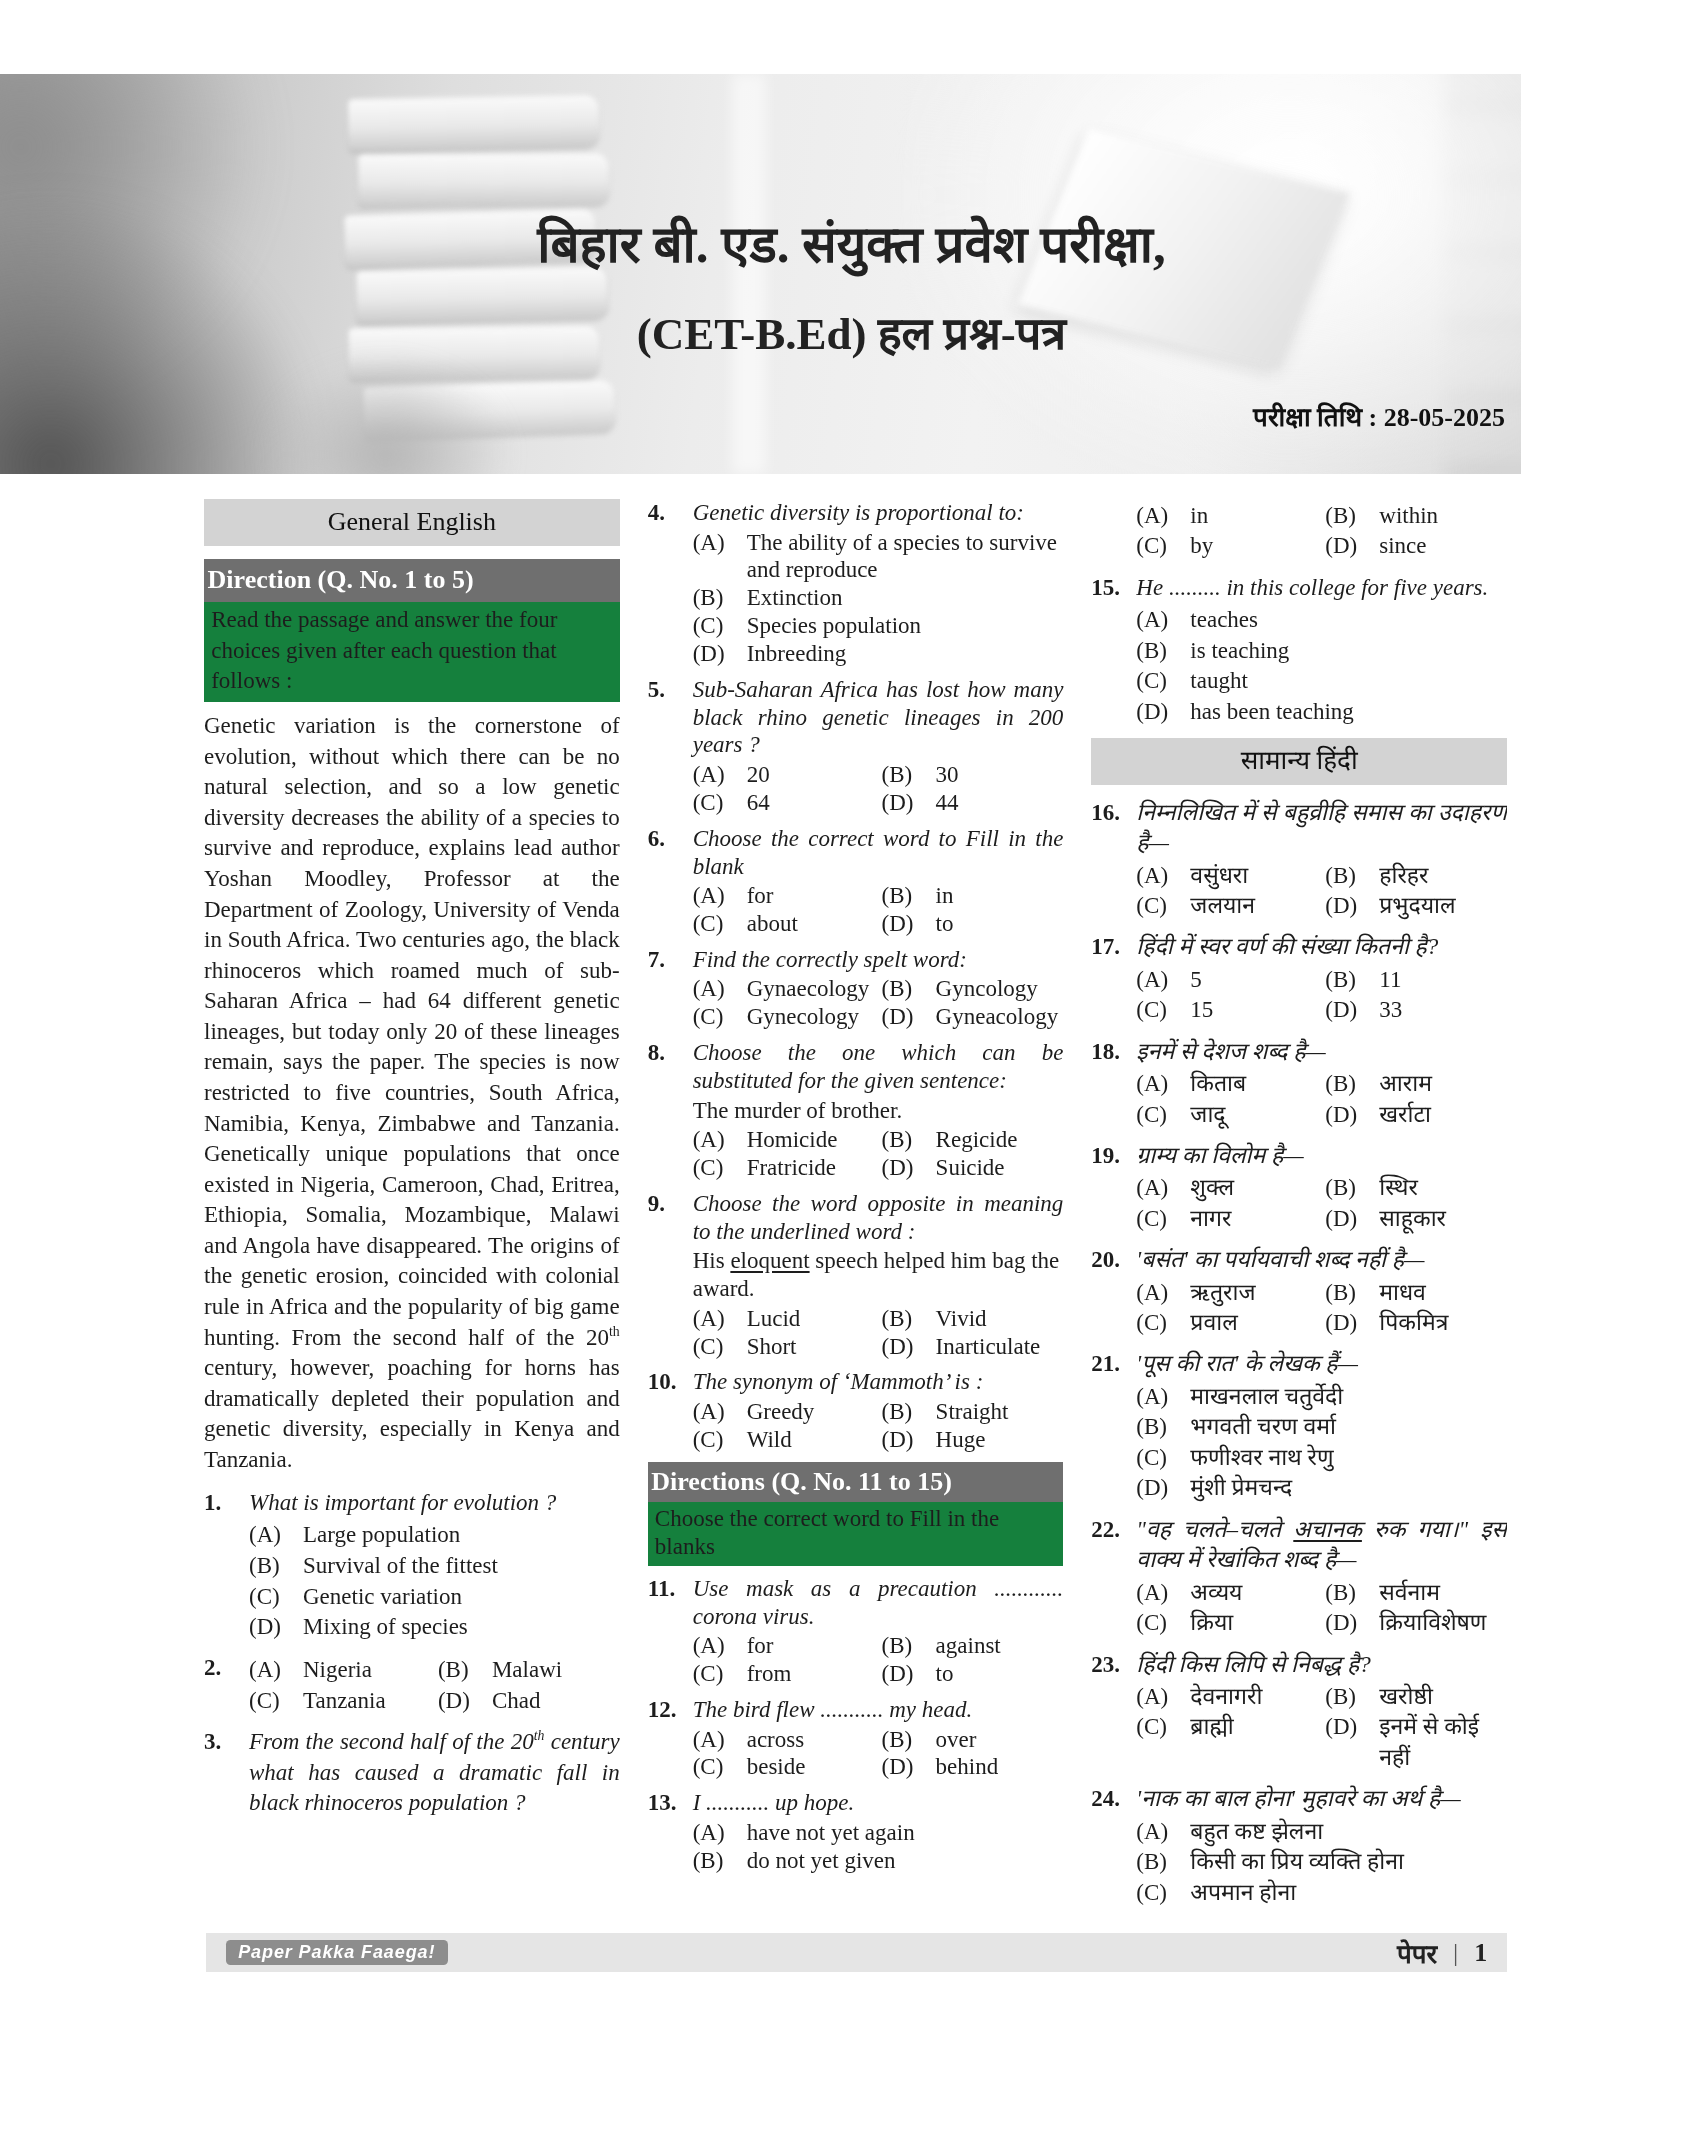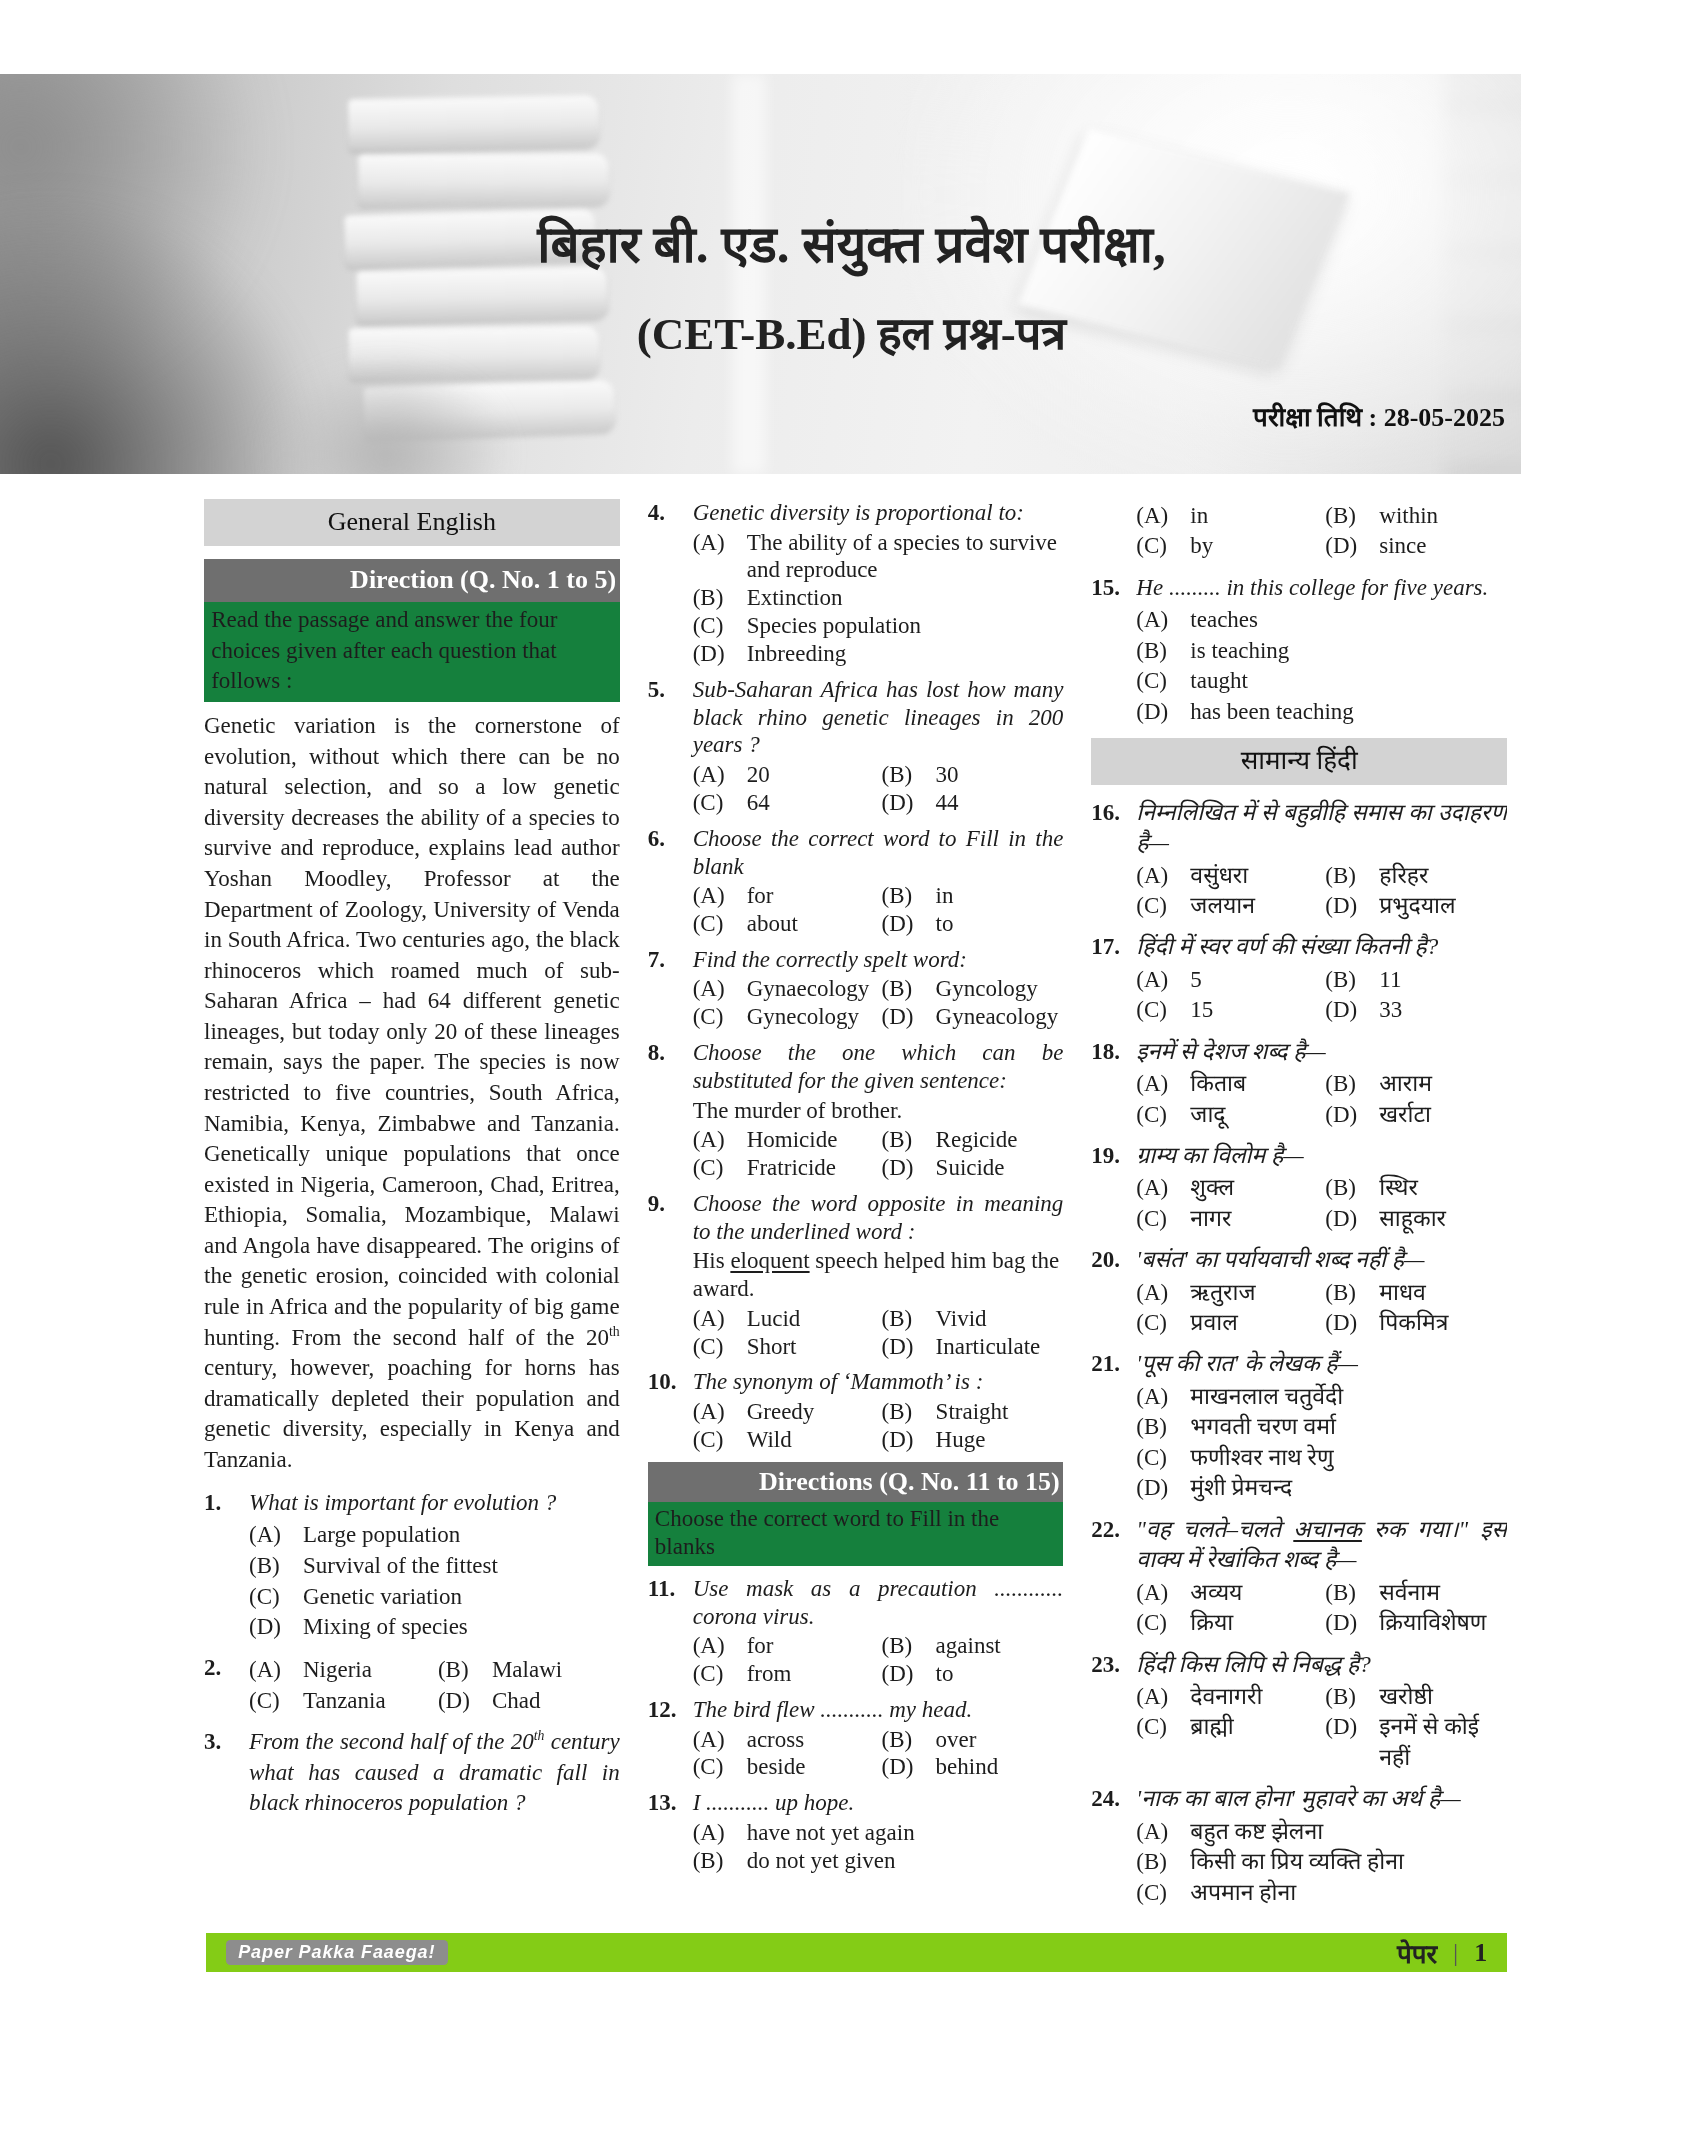--- a/index.html
+++ b/index.html
@@ -41,40 +41,40 @@
   .hero-date{position:absolute;top:324px;right:198px;font-size:26px;font-weight:700;color:#111;}
 
   
   .cols{position:absolute;top:499px;left:204px;width:1303px;height:1424px;
     display:flex;gap:28px;font-size:23px;line-height:1.33;overflow:hidden;}
   .col{flex:1;min-width:0;}
   .col.tight{line-height:1.21;}
   .sec-box{background:#d3d3d3;color:#111;font-weight:400;text-align:center;
     font-size:26px;padding:6.3px 3.6px;margin-bottom:12.5px;}
   .dir{margin-bottom:9px;}
-  .dir-bar{background:#6f6f6f;color:#ffffff;font-weight:700;text-align:right;font-size:26px;padding:4.5px 3.6px;}
+  .dir-bar{background:#6f6f6f;color:#ffffff;font-weight:700;text-align:left;font-size:26px;padding:4.5px 3.6px;}
   .dir-note{background:#15803d;padding:2.7px 7.2px 5.4px;}
   .passage{text-align:justify;margin-bottom:12.5px;}
   .q{display:flex;margin-bottom:10.7px;}
   .col.tight .q{margin-bottom:8px;}
   .q-no{flex:0 0 45px;font-weight:700;}
   .q-body{flex:1;min-width:0;}
   .q-text{text-align:justify;font-style:italic;}
   .q-stem{margin-top:1.8px;}
   .opts{margin-top:1.8px;}
   .opts.grid{display:grid;grid-template-columns:1fr 1fr;column-gap:7.2px;}
   .opt{display:flex;}
   .opt-label{flex:0 0 54px;}
   .opt-text{flex:1;min-width:0;}
   .q.opts-only .q-body{margin-left:45px;}
   sup{font-size:60%;}
   u{text-underline-offset:2.7px;}
 
   
-  .footer{position:absolute;left:206px;top:1933px;width:1301px;height:39px;background:#84cc16;
+  .footer{position:absolute;left:206px;top:1933px;width:1301px;height:39px;background:#e5e5e5;
     display:flex;align-items:center;justify-content:space-between;padding:0 19.7px;box-sizing:border-box;}
   .badge{background:#8d8d8d;color:#fff;font-family:"Liberation Sans",sans-serif;
     font-style:italic;font-weight:700;font-size:18px;padding:1.8px 12.5px;border-radius:4.5px;letter-spacing:0.9px;}
   .pageno{font-size:26px;font-weight:700;color:#222;display:flex;gap:16px;align-items:center;}
   .pageno .sep{font-weight:400;color:#555;}
 </style>
 </head>
 <body>
 
 <div class="page">

